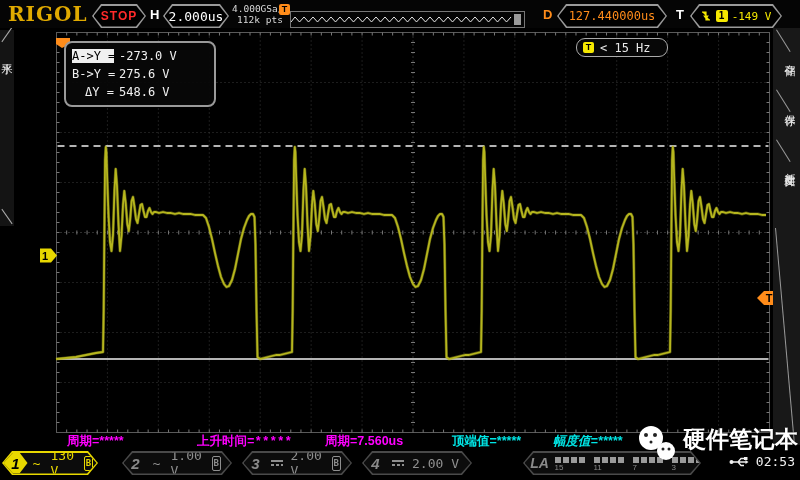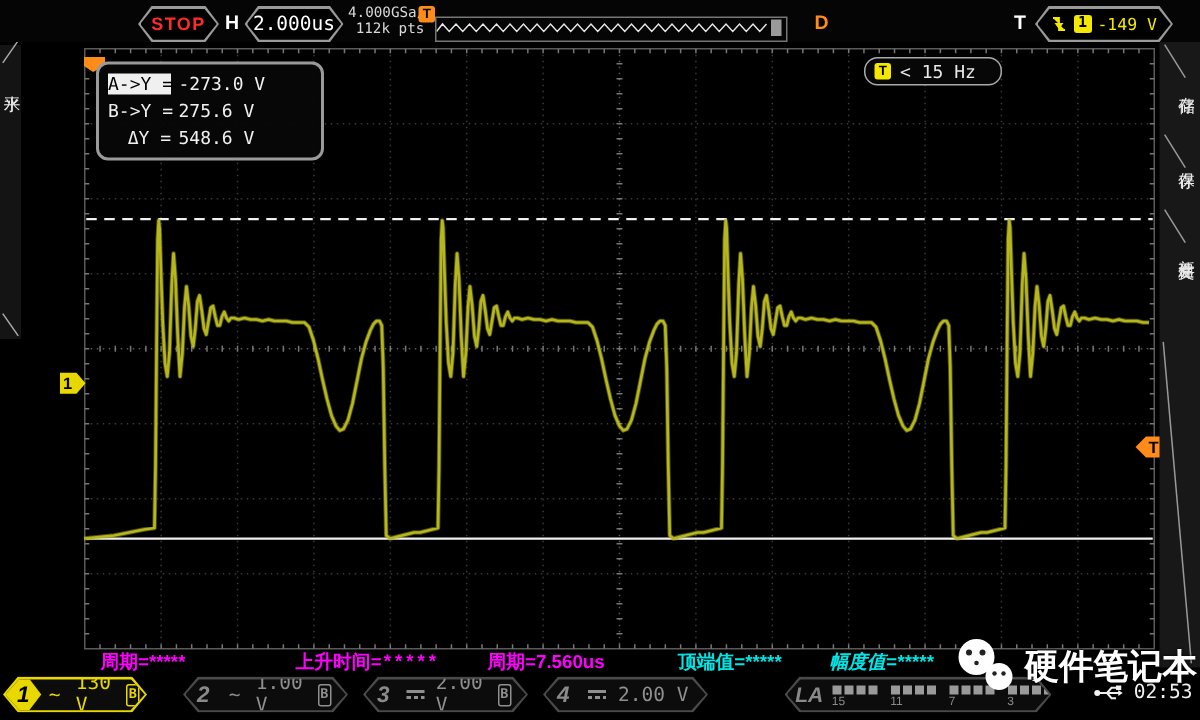--- a/index.html
+++ b/index.html
@@ -88,21 +88,21 @@
   #la-box{left:487px;width:178px;margin-left:36px;}
   #la-label{flex:none;width:30px;text-align:center;font-weight:bold;font-size:14px;color:#8a8a8a;font-style:italic;}
   #la-grid{display:flex;gap:9px;align-items:flex-start;margin-top:2px;}
   .la-group{display:flex;flex-direction:column;}
   .la-sq{display:flex;gap:2px;}
   .la-sq span{width:6px;height:6px;background:#9a9a9a;display:inline-block;}
   .la-num{color:#8a8a8a;font-size:8px;line-height:9px;}
   #usb-time{position:absolute;right:5px;top:4px;display:flex;align-items:center;gap:5px;color:#f0f0f0;
         font-size:13px;font-family:"DejaVu Sans Mono",monospace;}
   
-  #watermark{position:absolute;right:2px;top:424px;z-index:7;display:flex;align-items:center;gap:4px;}
+  #watermark{position:absolute;right:2px;top:424px;z-index:7;display:flex;align-items:flex-start;gap:4px;}
   #wm-text{color:#fff;font-size:23px;font-weight:bold;text-shadow:0 0 2px #000;}
   #scope-svg{position:absolute;left:0;top:0;z-index:1;}
 </style>
 </head>
 <body>
 
 <div id="screen">
 
   <svg id="scope-svg" width="800" height="480">
       <line x1="107.42857142857143" y1="32.5" x2="107.42857142857143" y2="432.5" stroke="#3a3a3a" stroke-width="1" stroke-dasharray="1,3"></line>
@@ -455,20 +455,21 @@
       <path d="M56.0,359.0 L66.0,358.0 L76.0,357.0 L86.0,355.0 L96.0,353.0 L103.0,352.0 L103.0,352.0 L103.7,310.0 L104.4,230.0 L105.1,160.0 L105.8,147.0 L106.4,152.0 L107.2,178.0 L108.5,215.0 L110.0,242.0 L111.5,251.0 L113.0,235.0 L114.5,190.0 L115.7,169.0 L117.0,186.0 L118.5,224.0 L120.0,251.0 L121.6,235.0 L123.0,205.0 L124.3,191.0 L125.8,204.0 L127.3,224.0 L128.8,231.0 L130.2,219.0 L131.6,201.0 L133.0,197.0 L134.5,207.0 L136.0,219.0 L137.5,223.0 L139.0,214.0 L140.5,205.0 L142.0,204.0 L143.5,211.0 L145.0,217.0 L146.5,217.0 L148.0,211.0 L149.5,208.0 L151.0,212.0 L152.5,214.0 L154.0,212.0 L156.0,212.0 L159.0,213.0 L163.0,212.0 L167.0,213.0 L171.0,213.0 L175.0,214.0 L179.0,213.0 L183.0,214.0 L187.0,214.0 L191.0,214.0 L195.0,215.0 L199.0,215.0 L203.0,215.0 L206.0,218.0 L209.0,227.0 L212.0,239.0 L215.0,253.0 L218.0,266.0 L221.0,277.0 L224.0,284.0 L226.5,287.0 L229.0,286.0 L232.0,280.0 L235.0,269.0 L238.0,254.0 L241.0,239.0 L244.0,228.0 L247.0,220.0 L249.0,216.0 L251.0,214.0 L253.0,214.0 L254.5,217.0 L255.5,245.0 L256.5,310.0 L257.5,357.0 L260.0,359.0 L264.0,358.0 L268.0,357.0 L272.0,356.0 L276.0,355.0 L280.0,355.0 L284.0,354.0 L288.0,353.0 L292.0,352.0 L292.0,352.0 L292.7,310.0 L293.4,230.0 L294.1,160.0 L294.8,147.0 L295.4,152.0 L296.2,178.0 L297.5,215.0 L299.0,242.0 L300.5,251.0 L302.0,235.0 L303.5,190.0 L304.7,169.0 L306.0,186.0 L307.5,224.0 L309.0,251.0 L310.6,235.0 L312.0,205.0 L313.3,191.0 L314.8,204.0 L316.3,224.0 L317.8,231.0 L319.2,219.0 L320.6,201.0 L322.0,197.0 L323.5,207.0 L325.0,219.0 L326.5,223.0 L328.0,214.0 L329.5,205.0 L331.0,204.0 L332.5,211.0 L334.0,217.0 L335.5,217.0 L337.0,211.0 L338.5,208.0 L340.0,212.0 L341.5,214.0 L343.0,212.0 L345.0,212.0 L348.0,213.0 L352.0,212.0 L356.0,213.0 L360.0,213.0 L364.0,214.0 L368.0,213.0 L372.0,214.0 L376.0,214.0 L380.0,214.0 L384.0,215.0 L388.0,215.0 L392.0,215.0 L395.0,218.0 L398.0,227.0 L401.0,239.0 L404.0,253.0 L407.0,266.0 L410.0,277.0 L413.0,284.0 L415.5,287.0 L418.0,286.0 L421.0,280.0 L424.0,269.0 L427.0,254.0 L430.0,239.0 L433.0,228.0 L436.0,220.0 L438.0,216.0 L440.0,214.0 L442.0,214.0 L443.5,217.0 L444.5,245.0 L445.5,310.0 L446.5,357.0 L449.0,359.0 L453.0,358.0 L457.0,357.0 L461.0,356.0 L465.0,355.0 L469.0,355.0 L473.0,354.0 L477.0,353.0 L481.0,352.0 L481.0,352.0 L481.7,310.0 L482.4,230.0 L483.1,160.0 L483.8,147.0 L484.4,152.0 L485.2,178.0 L486.5,215.0 L488.0,242.0 L489.5,251.0 L491.0,235.0 L492.5,190.0 L493.7,169.0 L495.0,186.0 L496.5,224.0 L498.0,251.0 L499.6,235.0 L501.0,205.0 L502.3,191.0 L503.8,204.0 L505.3,224.0 L506.8,231.0 L508.2,219.0 L509.6,201.0 L511.0,197.0 L512.5,207.0 L514.0,219.0 L515.5,223.0 L517.0,214.0 L518.5,205.0 L520.0,204.0 L521.5,211.0 L523.0,217.0 L524.5,217.0 L526.0,211.0 L527.5,208.0 L529.0,212.0 L530.5,214.0 L532.0,212.0 L534.0,212.0 L537.0,213.0 L541.0,212.0 L545.0,213.0 L549.0,213.0 L553.0,214.0 L557.0,213.0 L561.0,214.0 L565.0,214.0 L569.0,214.0 L573.0,215.0 L577.0,215.0 L581.0,215.0 L584.0,218.0 L587.0,227.0 L590.0,239.0 L593.0,253.0 L596.0,266.0 L599.0,277.0 L602.0,284.0 L604.5,287.0 L607.0,286.0 L610.0,280.0 L613.0,269.0 L616.0,254.0 L619.0,239.0 L622.0,228.0 L625.0,220.0 L627.0,216.0 L629.0,214.0 L631.0,214.0 L632.5,217.0 L633.5,245.0 L634.5,310.0 L635.5,357.0 L638.0,359.0 L642.0,358.0 L646.0,357.0 L650.0,356.0 L654.0,355.0 L658.0,355.0 L662.0,354.0 L666.0,353.0 L670.0,352.0 L670.0,352.0 L670.7,310.0 L671.4,230.0 L672.1,160.0 L672.8,147.0 L673.4,152.0 L674.2,178.0 L675.5,215.0 L677.0,242.0 L678.5,251.0 L680.0,235.0 L681.5,190.0 L682.7,169.0 L684.0,186.0 L685.5,224.0 L687.0,251.0 L688.6,235.0 L690.0,205.0 L691.3,191.0 L692.8,204.0 L694.3,224.0 L695.8,231.0 L697.2,219.0 L698.6,201.0 L700.0,197.0 L701.5,207.0 L703.0,219.0 L704.5,223.0 L706.0,214.0 L707.5,205.0 L709.0,204.0 L710.5,211.0 L712.0,217.0 L713.5,217.0 L715.0,211.0 L716.5,208.0 L718.0,212.0 L719.5,214.0 L721.0,212.0 L723.0,212.0 L726.0,213.0 L730.0,212.0 L734.0,213.0 L738.0,213.0 L742.0,214.0 L746.0,213.0 L750.0,214.0 L754.0,214.0 L758.0,214.0 L762.0,215.0 L766.0,215.0" fill="none" stroke="#b6b61e" stroke-width="3" opacity="0.45" stroke-linejoin="round"></path>
       <path d="M56.0,359.0 L66.0,358.0 L76.0,357.0 L86.0,355.0 L96.0,353.0 L103.0,352.0 L103.0,352.0 L103.7,310.0 L104.4,230.0 L105.1,160.0 L105.8,147.0 L106.4,152.0 L107.2,178.0 L108.5,215.0 L110.0,242.0 L111.5,251.0 L113.0,235.0 L114.5,190.0 L115.7,169.0 L117.0,186.0 L118.5,224.0 L120.0,251.0 L121.6,235.0 L123.0,205.0 L124.3,191.0 L125.8,204.0 L127.3,224.0 L128.8,231.0 L130.2,219.0 L131.6,201.0 L133.0,197.0 L134.5,207.0 L136.0,219.0 L137.5,223.0 L139.0,214.0 L140.5,205.0 L142.0,204.0 L143.5,211.0 L145.0,217.0 L146.5,217.0 L148.0,211.0 L149.5,208.0 L151.0,212.0 L152.5,214.0 L154.0,212.0 L156.0,212.0 L159.0,213.0 L163.0,212.0 L167.0,213.0 L171.0,213.0 L175.0,214.0 L179.0,213.0 L183.0,214.0 L187.0,214.0 L191.0,214.0 L195.0,215.0 L199.0,215.0 L203.0,215.0 L206.0,218.0 L209.0,227.0 L212.0,239.0 L215.0,253.0 L218.0,266.0 L221.0,277.0 L224.0,284.0 L226.5,287.0 L229.0,286.0 L232.0,280.0 L235.0,269.0 L238.0,254.0 L241.0,239.0 L244.0,228.0 L247.0,220.0 L249.0,216.0 L251.0,214.0 L253.0,214.0 L254.5,217.0 L255.5,245.0 L256.5,310.0 L257.5,357.0 L260.0,359.0 L264.0,358.0 L268.0,357.0 L272.0,356.0 L276.0,355.0 L280.0,355.0 L284.0,354.0 L288.0,353.0 L292.0,352.0 L292.0,352.0 L292.7,310.0 L293.4,230.0 L294.1,160.0 L294.8,147.0 L295.4,152.0 L296.2,178.0 L297.5,215.0 L299.0,242.0 L300.5,251.0 L302.0,235.0 L303.5,190.0 L304.7,169.0 L306.0,186.0 L307.5,224.0 L309.0,251.0 L310.6,235.0 L312.0,205.0 L313.3,191.0 L314.8,204.0 L316.3,224.0 L317.8,231.0 L319.2,219.0 L320.6,201.0 L322.0,197.0 L323.5,207.0 L325.0,219.0 L326.5,223.0 L328.0,214.0 L329.5,205.0 L331.0,204.0 L332.5,211.0 L334.0,217.0 L335.5,217.0 L337.0,211.0 L338.5,208.0 L340.0,212.0 L341.5,214.0 L343.0,212.0 L345.0,212.0 L348.0,213.0 L352.0,212.0 L356.0,213.0 L360.0,213.0 L364.0,214.0 L368.0,213.0 L372.0,214.0 L376.0,214.0 L380.0,214.0 L384.0,215.0 L388.0,215.0 L392.0,215.0 L395.0,218.0 L398.0,227.0 L401.0,239.0 L404.0,253.0 L407.0,266.0 L410.0,277.0 L413.0,284.0 L415.5,287.0 L418.0,286.0 L421.0,280.0 L424.0,269.0 L427.0,254.0 L430.0,239.0 L433.0,228.0 L436.0,220.0 L438.0,216.0 L440.0,214.0 L442.0,214.0 L443.5,217.0 L444.5,245.0 L445.5,310.0 L446.5,357.0 L449.0,359.0 L453.0,358.0 L457.0,357.0 L461.0,356.0 L465.0,355.0 L469.0,355.0 L473.0,354.0 L477.0,353.0 L481.0,352.0 L481.0,352.0 L481.7,310.0 L482.4,230.0 L483.1,160.0 L483.8,147.0 L484.4,152.0 L485.2,178.0 L486.5,215.0 L488.0,242.0 L489.5,251.0 L491.0,235.0 L492.5,190.0 L493.7,169.0 L495.0,186.0 L496.5,224.0 L498.0,251.0 L499.6,235.0 L501.0,205.0 L502.3,191.0 L503.8,204.0 L505.3,224.0 L506.8,231.0 L508.2,219.0 L509.6,201.0 L511.0,197.0 L512.5,207.0 L514.0,219.0 L515.5,223.0 L517.0,214.0 L518.5,205.0 L520.0,204.0 L521.5,211.0 L523.0,217.0 L524.5,217.0 L526.0,211.0 L527.5,208.0 L529.0,212.0 L530.5,214.0 L532.0,212.0 L534.0,212.0 L537.0,213.0 L541.0,212.0 L545.0,213.0 L549.0,213.0 L553.0,214.0 L557.0,213.0 L561.0,214.0 L565.0,214.0 L569.0,214.0 L573.0,215.0 L577.0,215.0 L581.0,215.0 L584.0,218.0 L587.0,227.0 L590.0,239.0 L593.0,253.0 L596.0,266.0 L599.0,277.0 L602.0,284.0 L604.5,287.0 L607.0,286.0 L610.0,280.0 L613.0,269.0 L616.0,254.0 L619.0,239.0 L622.0,228.0 L625.0,220.0 L627.0,216.0 L629.0,214.0 L631.0,214.0 L632.5,217.0 L633.5,245.0 L634.5,310.0 L635.5,357.0 L638.0,359.0 L642.0,358.0 L646.0,357.0 L650.0,356.0 L654.0,355.0 L658.0,355.0 L662.0,354.0 L666.0,353.0 L670.0,352.0 L670.0,352.0 L670.7,310.0 L671.4,230.0 L672.1,160.0 L672.8,147.0 L673.4,152.0 L674.2,178.0 L675.5,215.0 L677.0,242.0 L678.5,251.0 L680.0,235.0 L681.5,190.0 L682.7,169.0 L684.0,186.0 L685.5,224.0 L687.0,251.0 L688.6,235.0 L690.0,205.0 L691.3,191.0 L692.8,204.0 L694.3,224.0 L695.8,231.0 L697.2,219.0 L698.6,201.0 L700.0,197.0 L701.5,207.0 L703.0,219.0 L704.5,223.0 L706.0,214.0 L707.5,205.0 L709.0,204.0 L710.5,211.0 L712.0,217.0 L713.5,217.0 L715.0,211.0 L716.5,208.0 L718.0,212.0 L719.5,214.0 L721.0,212.0 L723.0,212.0 L726.0,213.0 L730.0,212.0 L734.0,213.0 L738.0,213.0 L742.0,214.0 L746.0,213.0 L750.0,214.0 L754.0,214.0 L758.0,214.0 L762.0,215.0 L766.0,215.0" fill="none" stroke="#b6b61e" stroke-width="1.8" stroke-linejoin="round"></path>
       <polygon points="40,248.5 51,248.5 57,255.5 51,262.5 40,262.5" fill="#e8d800"></polygon>
       <text x="45" y="259.5" fill="#000" font-size="11" font-weight="bold" text-anchor="middle" font-family="Liberation Sans,sans-serif">1</text>
       <polygon points="776,291 764,291 757,298 764,305 776,305" fill="#ff8c1a"></polygon>
       <text x="769" y="302" fill="#000" font-size="11" font-weight="bold" text-anchor="middle" font-family="Liberation Sans,sans-serif">T</text>
       <polygon points="56,38 70,38 70,44 62,48 56,44" fill="#ff8c1a"></polygon>
     </svg>
 
   <div id="topbar">
+    <div id="logo">RIGOL</div>
     <div id="stop-badge" class="hex">
       <div class="hx-out"></div>
       <div class="hx-in">STOP</div>
     </div>
     <div id="h-label" class="tb-label">H</div>
     <div id="timebase-badge" class="hex">
       <div class="hx-out"></div>
       <div class="hx-in">2.000us</div>
     </div>
     <div id="srate">
@@ -476,20 +477,24 @@
       <div>112k pts</div>
     </div>
     <div id="thumb-ticon">T</div>
     <div id="thumb-strip">
       <svg id="thumb-svg" width="231" height="13">
           <path d="M0,9 L4,4 L8.5,9 L13,4 L17.5,9 L22,4 L26.5,9 L31,4 L35.5,9 L40,4 L44.5,9 L49,4 L53.5,9 L58,4 L62.5,9 L67,4 L71.5,9 L76,4 L80.5,9 L85,4 L89.5,9 L94,4 L98.5,9 L103,4 L107.5,9 L112,4 L116.5,9 L121,4 L125.5,9 L130,4 L134.5,9 L139,4 L143.5,9 L148,4 L152.5,9 L157,4 L161.5,9 L166,4 L170.5,9 L175,4 L179.5,9 L184,4 L188.5,9 L193,4 L197.5,9 L202,4 L206.5,9 L211,4 L215.5,9 L220,4" stroke="#e8e8e8" fill="none" stroke-width="1"></path>
           <rect x="223" y="1" width="7" height="11" fill="#9a9a9a"></rect>
         </svg>
     </div>
     <div id="d-label" class="tb-label">D</div>
+    <div id="delay-badge" class="hex">
+      <div class="hx-out"></div>
+      <div class="hx-in">127.440000us</div>
+    </div>
     <div id="t-label" class="tb-label">T</div>
     <div id="trig-badge" class="hex">
       <div class="hx-out"></div>
       <div class="hx-in">
         <svg width="11" height="12">
           <path d="M1,2 h4 v8 h4 M3.2,6 l1.8,2.5 1.8,-2.5 z" stroke="#f5e800" fill="#f5e800" stroke-width="1.2" fill-rule="evenodd"></path>
         </svg>
         <span id="trig-ch">1</span>
         <span>-149 V</span>
       </div>

